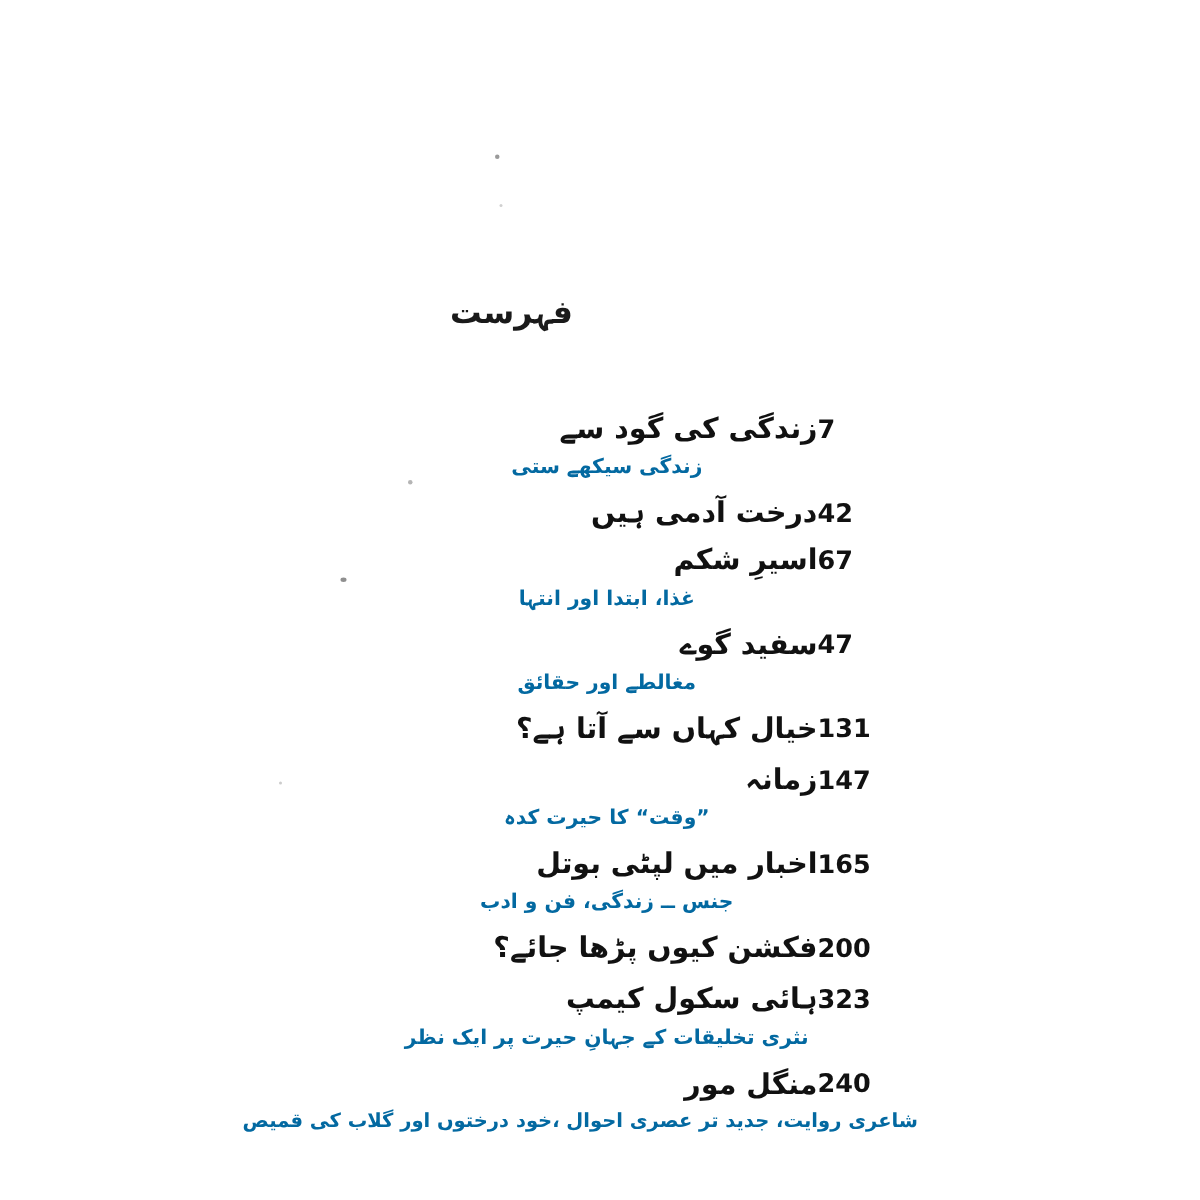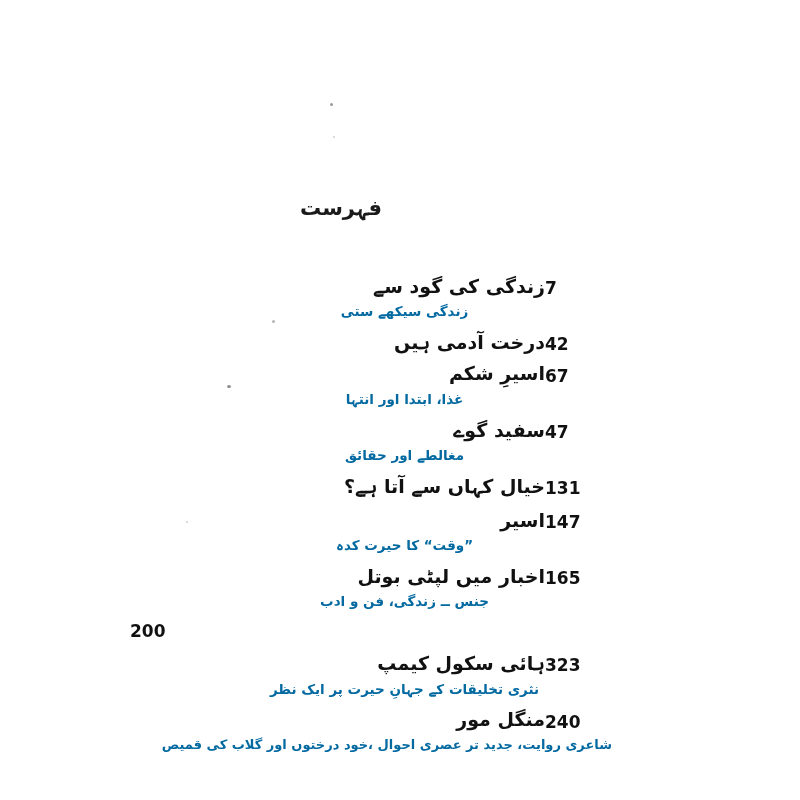--- a/index.html
+++ b/index.html
@@ -58,21 +58,21 @@
   }
 
   .toc-entry {
     display: block;
     margin-bottom: 2px;
   }
 
   .entry-main {
     display: flex;
     flex-direction: row-reverse;
-    align-items: flex-end;
+    align-items: center;
     justify-content: flex-start;
   }
 
   .entry-title {
     font-family: "DejaVu Sans", sans-serif;
     font-size: 19px;
     font-weight: bold;
     color: #111111;
     line-height: 1.55;
     white-space: nowrap;
@@ -163,36 +163,37 @@
       <div class="toc-entry">
         <div class="entry-main">
           <div class="entry-title">خیال کہاں سے آتا ہے؟</div>
           <div class="entry-page">131</div>
         </div>
         <div class="entry-sub"></div>
       </div>
 
       <div class="toc-entry">
         <div class="entry-main">
-          <div class="entry-title">اسیر</div>
+          <div class="entry-title">زمانہ</div>
           <div class="entry-page">147</div>
         </div>
         <div class="entry-sub">”وقت“ کا حیرت کدہ</div>
       </div>
 
       <div class="toc-entry">
         <div class="entry-main">
           <div class="entry-title">اخبار میں لپٹی بوتل</div>
           <div class="entry-page">165</div>
         </div>
         <div class="entry-sub">جنس ــ زندگی، فن و ادب</div>
       </div>
 
       <div class="toc-entry">
         <div class="entry-main">
+          <div class="entry-title">فکشن کیوں پڑھا جائے؟</div>
           <div class="entry-page">200</div>
         </div>
         <div class="entry-sub"></div>
       </div>
 
       <div class="toc-entry">
         <div class="entry-main">
           <div class="entry-title">ہائی سکول کیمپ</div>
           <div class="entry-page">323</div>
         </div>

